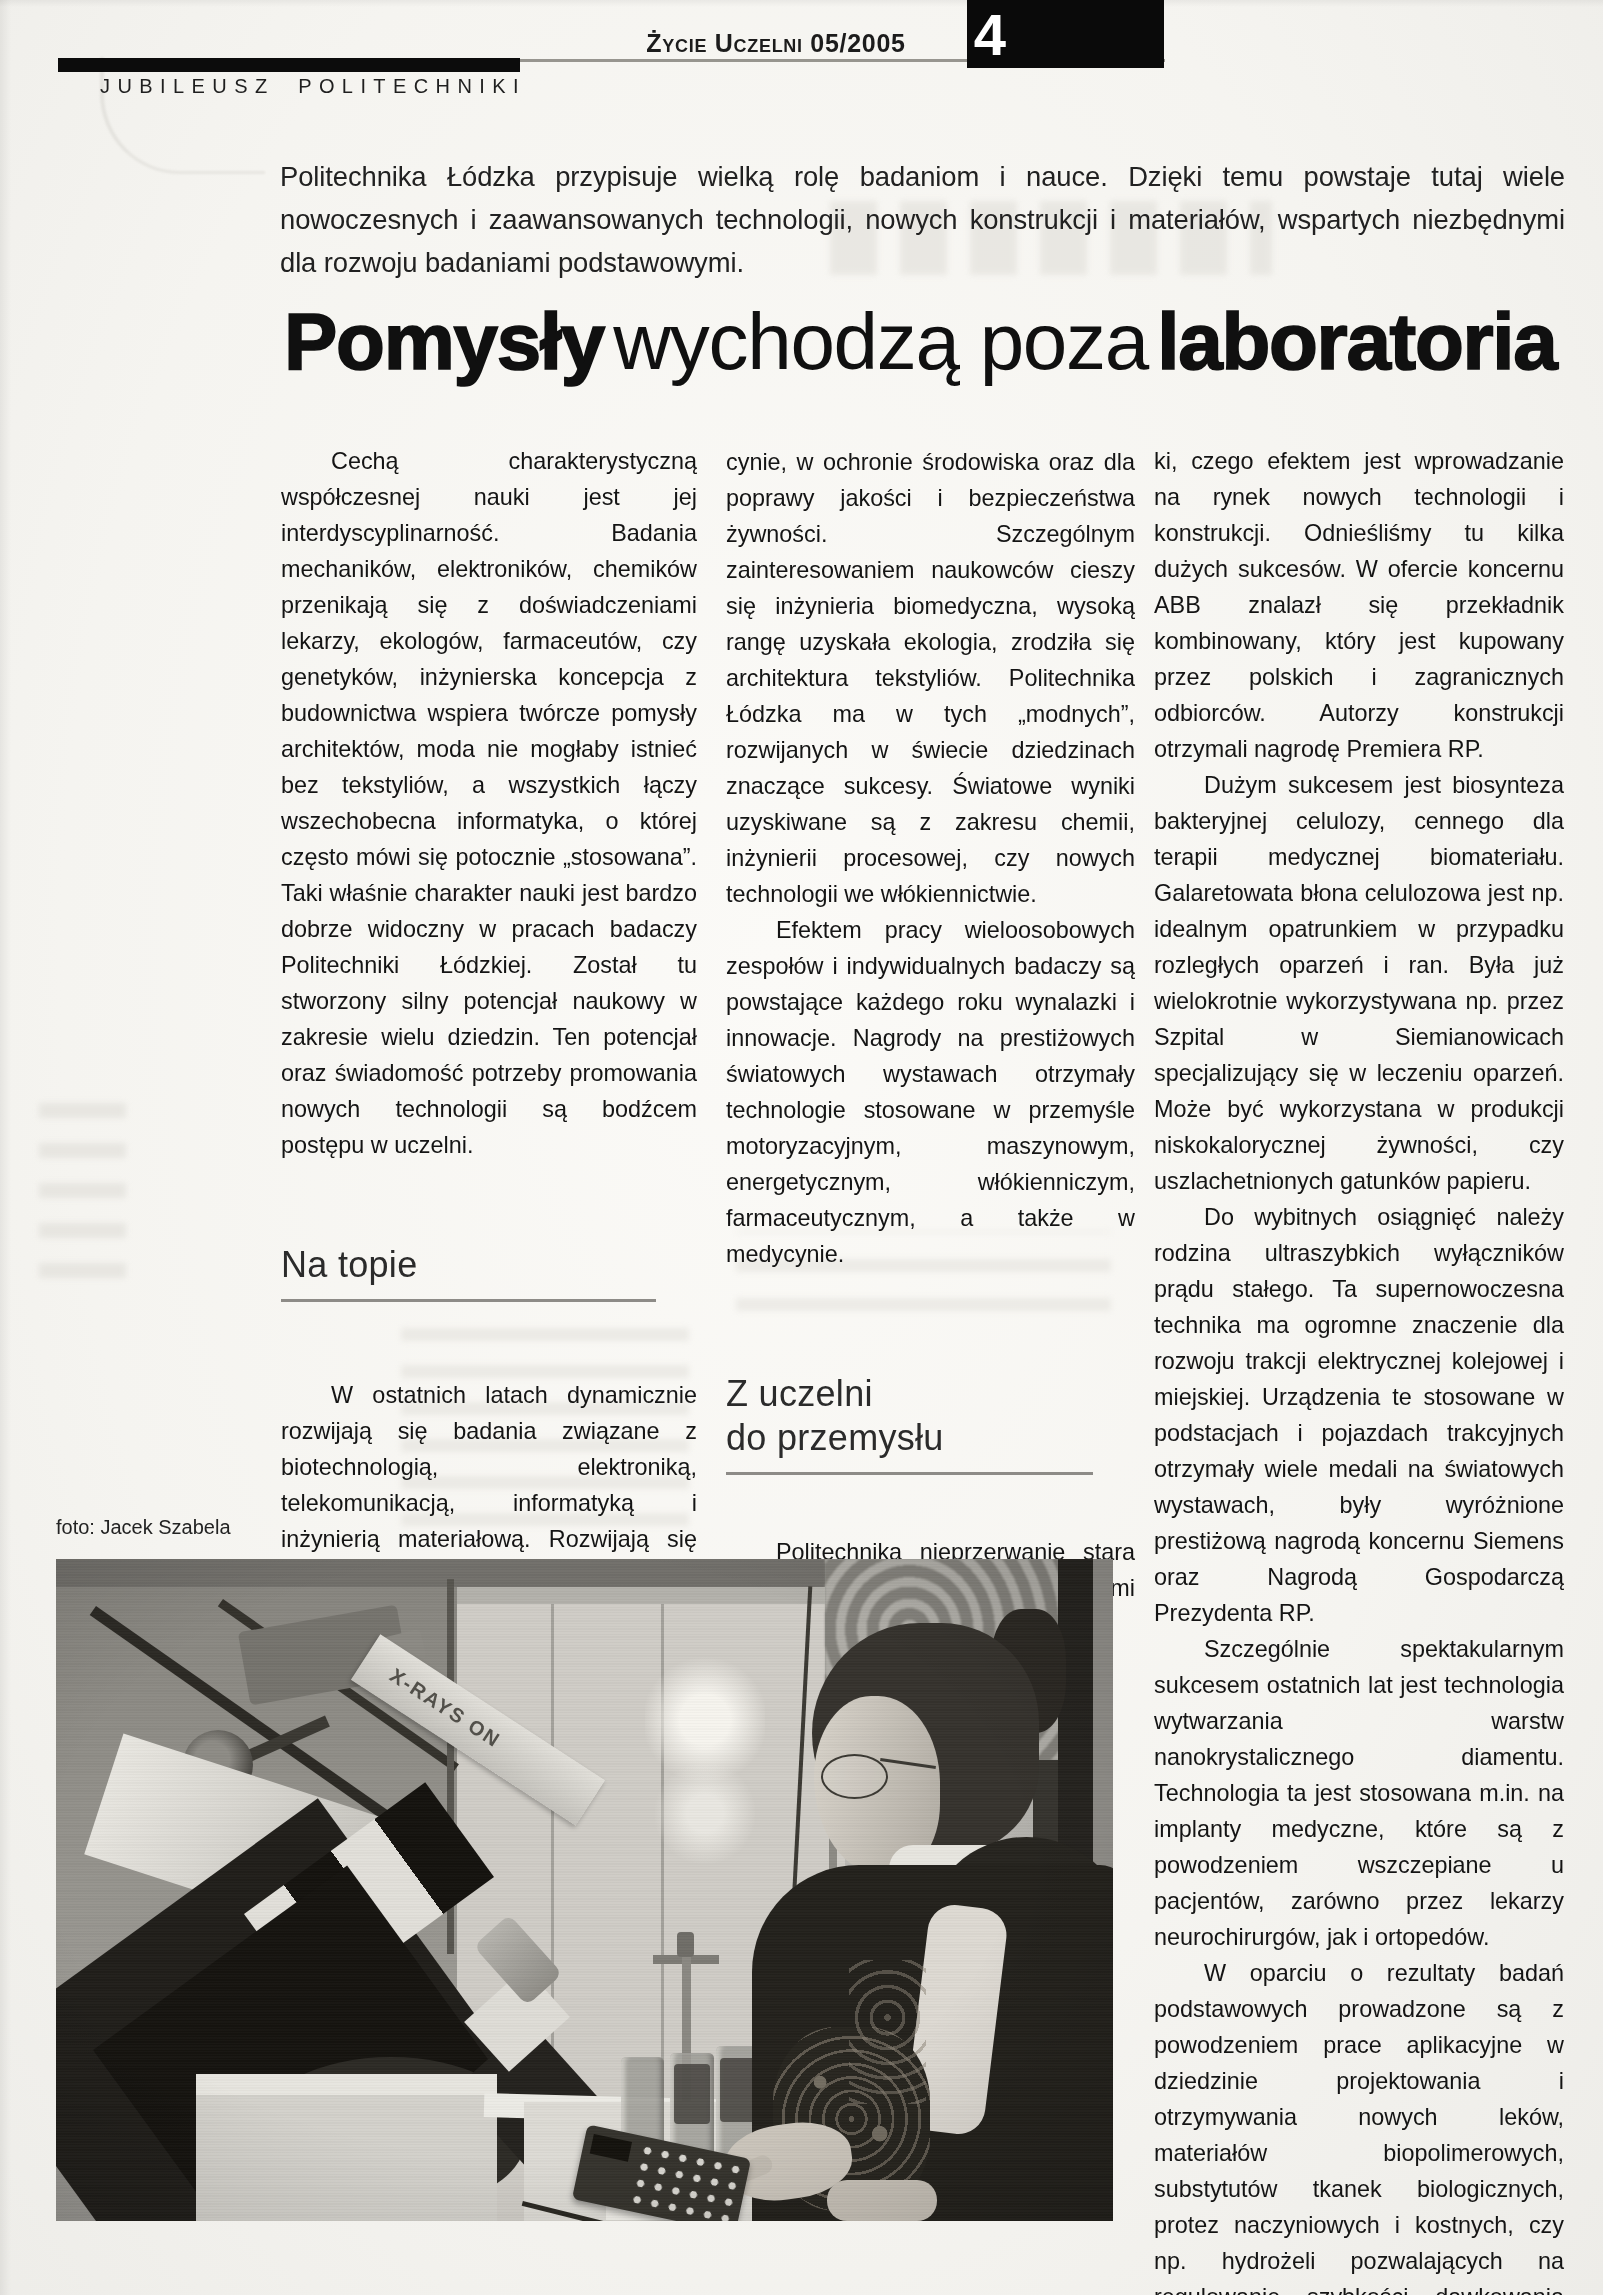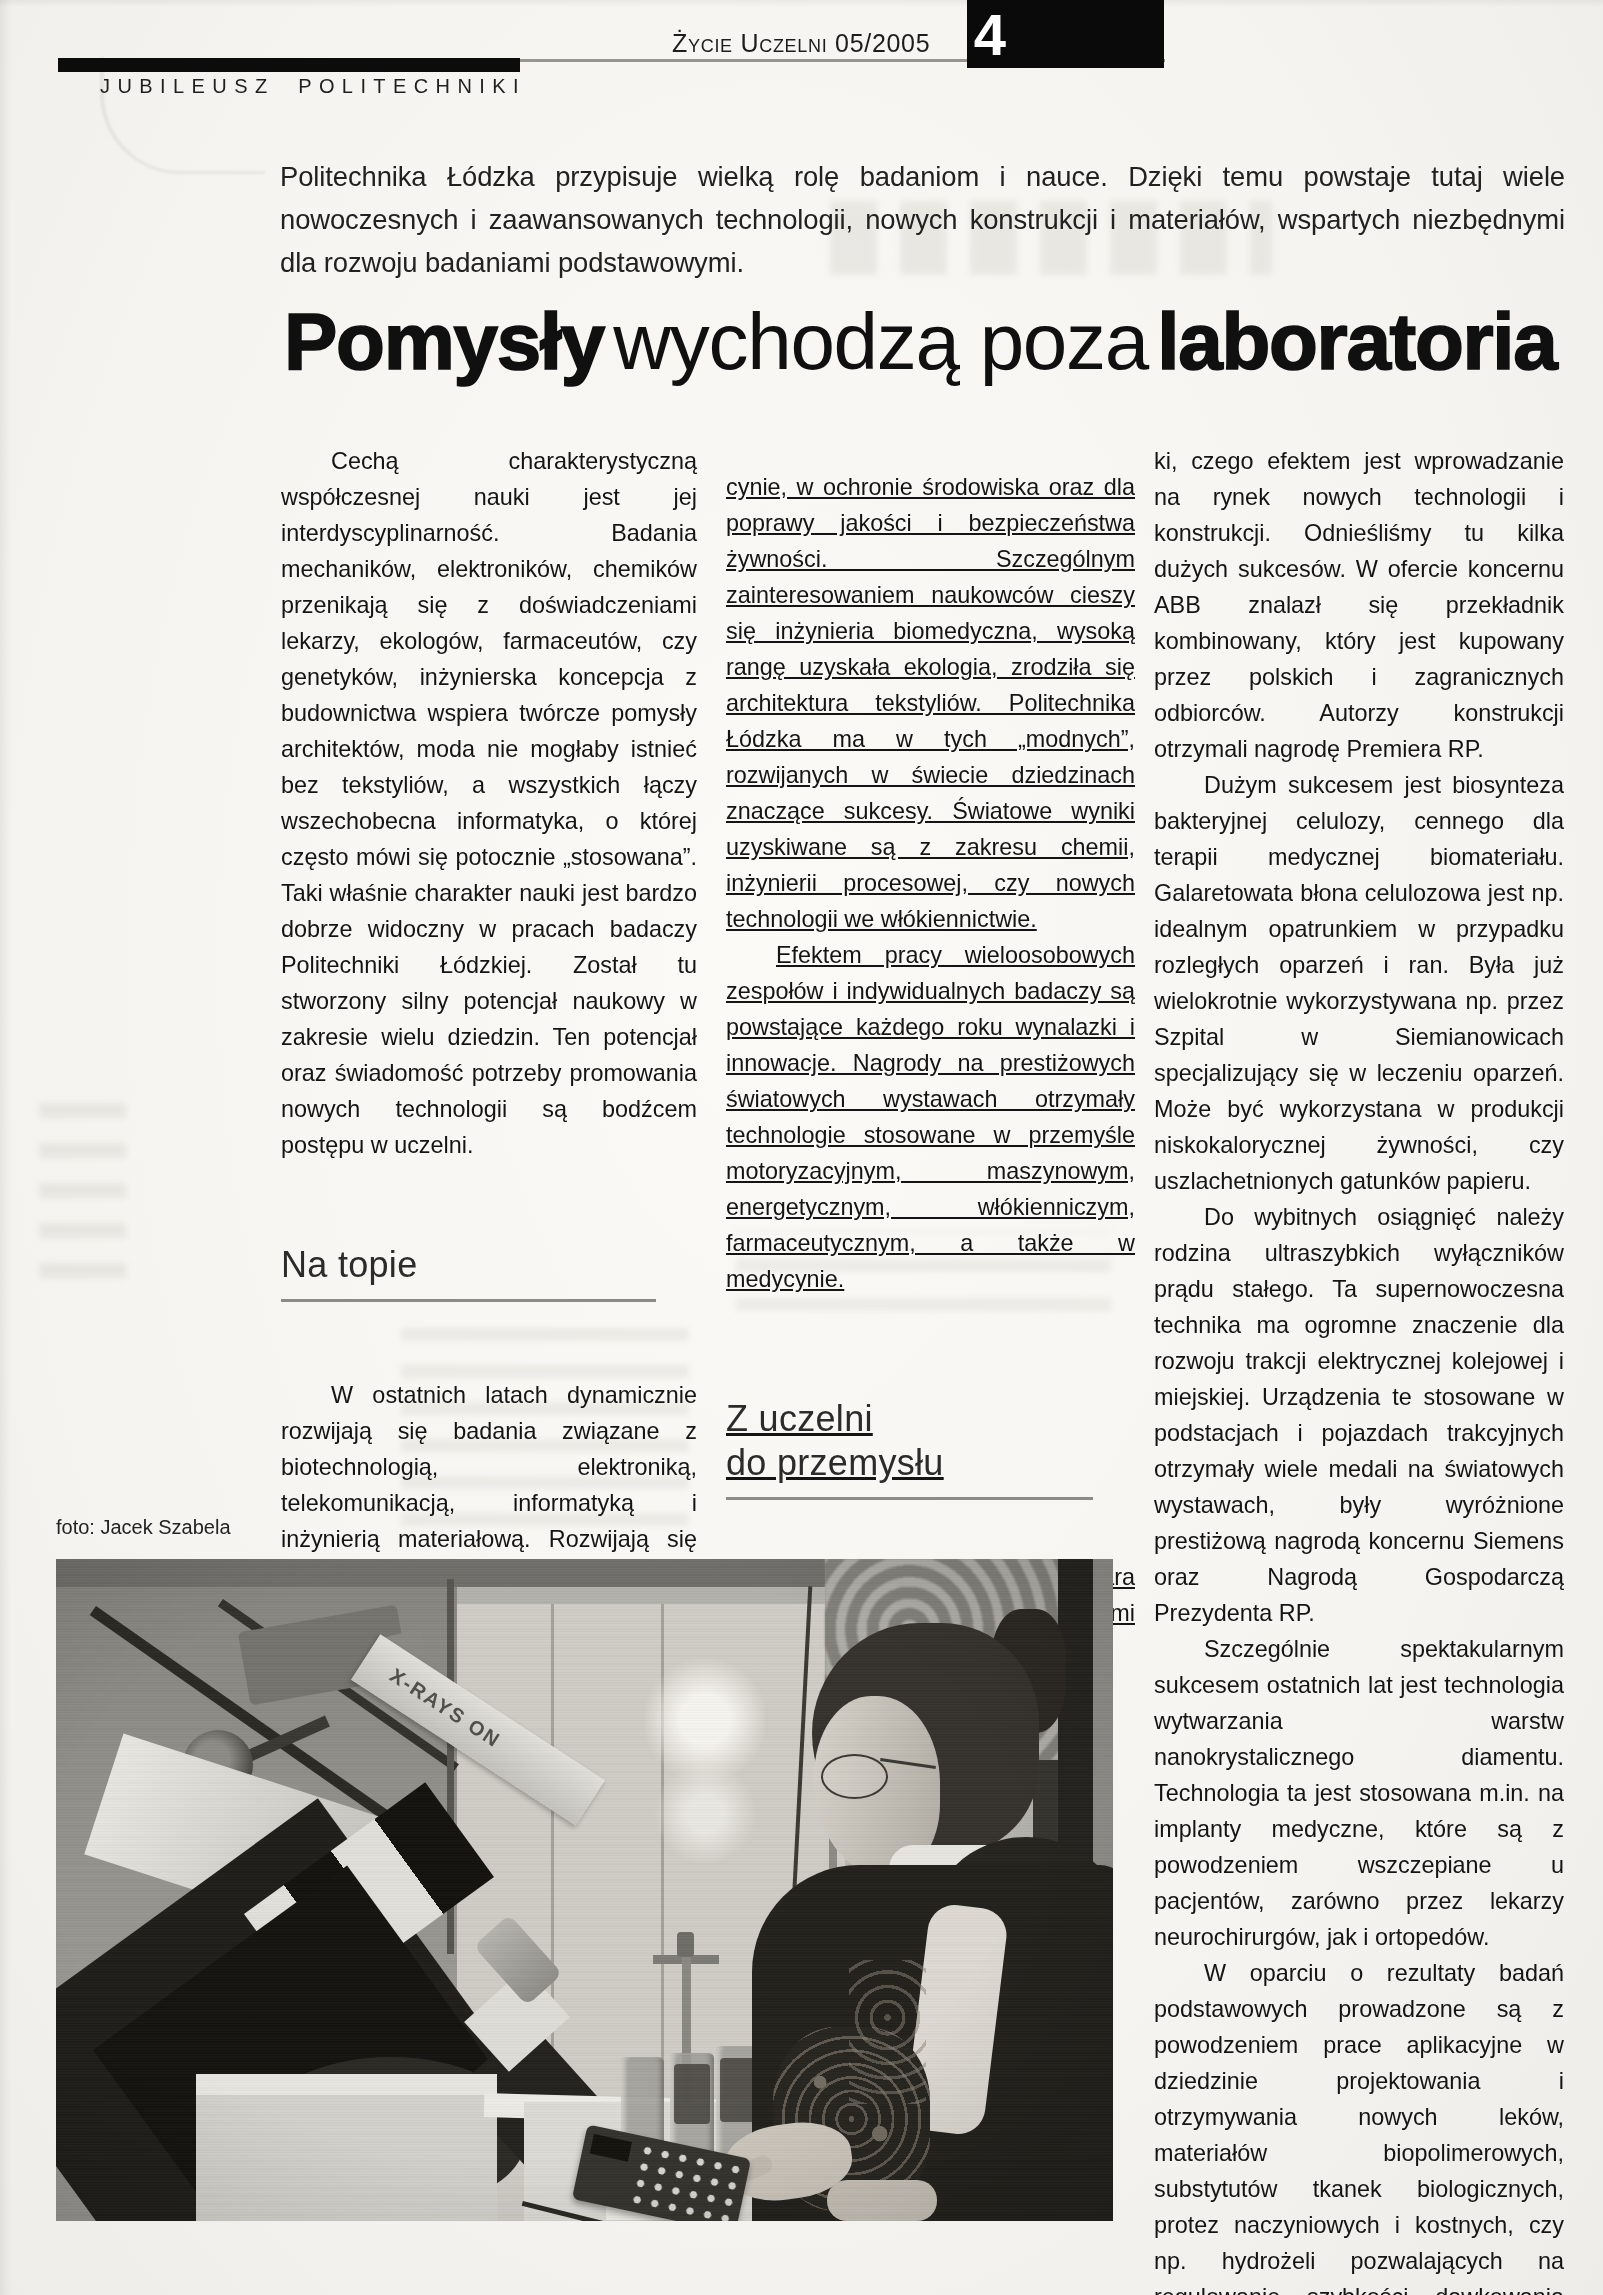--- a/index.html
+++ b/index.html
@@ -10,34 +10,34 @@
     font-family:"Liberation Sans", sans-serif;
     color:#161616;
   }
   .abs{position:absolute;}
   
   .edge-shade-l{left:0;top:0;width:10.7px;height:2295px;background:linear-gradient(90deg,rgba(0,0,0,.06),rgba(0,0,0,0));}
   .edge-shade-t{left:0;top:0;width:1603px;height:6.7px;background:linear-gradient(180deg,rgba(0,0,0,.05),rgba(0,0,0,0));}
   .rule-thin{left:517px;top:59px;width:648px;height:3.3px;background:#97958f;}
   .pagenum-box{left:967px;top:0;width:197px;height:68px;background:#0a0a0a;}
   .pagenum{position:absolute;left:6.7px;top:0;line-height:70px;font-size:58px;font-weight:700;color:#fff;}
-  .masthead{left:672px;top:29px;width:320px;text-align:left;font-size:25px;font-weight:400;color:#1c1c1c;font-variant:small-caps;letter-spacing:0.7px;}
+  .masthead{left:616px;top:29px;width:320px;text-align:center;font-size:25px;font-weight:700;color:#1c1c1c;font-variant:small-caps;letter-spacing:0.7px;}
   .section-bar{left:58px;top:58px;width:462px;height:14px;background:#0c0c0c;}
   .section-label{left:59px;top:75px;width:508px;font-size:20px;letter-spacing:7.4px;word-spacing:10.7px;color:#1f1f1f;font-weight:500;white-space:nowrap;text-align:center;}
   
   .lead{left:280px;top:155px;width:1285px;font-size:27.4px;line-height:43px;color:#212121;text-align:justify;letter-spacing:-0.1px;}
   .title{left:284px;top:298px;width:1291px;font-size:80px;line-height:1.1;color:#101010;white-space:nowrap;letter-spacing:-1.3px;}
   .title .b{font-weight:700;-webkit-text-stroke:1.7px #101010;}
   .title .l{font-weight:400;margin:0 9.4px;}
   
   .col{font-size:23.4px;line-height:36px;text-align:justify;color:#141414;}
   .col p{margin:0;}
   .col p.ind{text-indent:50px;}
   .col1{left:281px;top:443px;width:416px;}
-  .col2{left:726px;top:469px;width:409px;text-decoration:underline;}
+  .col2{left:726px;top:444px;width:409px;}
   .col3{left:1154px;top:443px;width:410px;}
   .subhead{font-size:36px;line-height:44px;font-weight:400;color:#2b2b2b;text-align:left;letter-spacing:0.3px;}
   .subhead-rule{height:2.7px;background:#8d8b87;margin-top:12px;}
   .sh1{margin-top:80px;}
   .sh1 .subhead-rule{width:375px;}
   .p-after-sh1{margin-top:75px !important;}
   .sh2{margin-top:100px;}
   .sh2 .subhead-rule{width:367px;}
   .p-after-sh2{margin-top:59px !important;}
   

